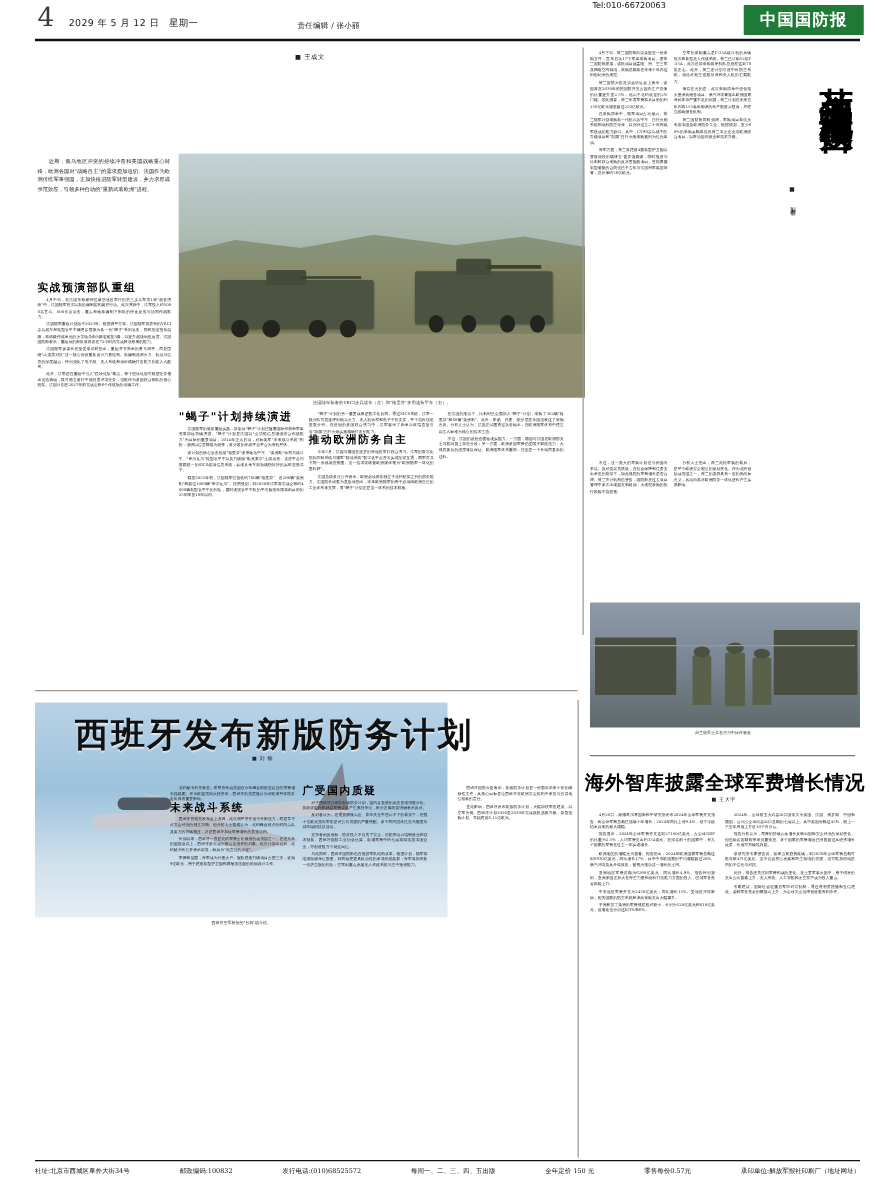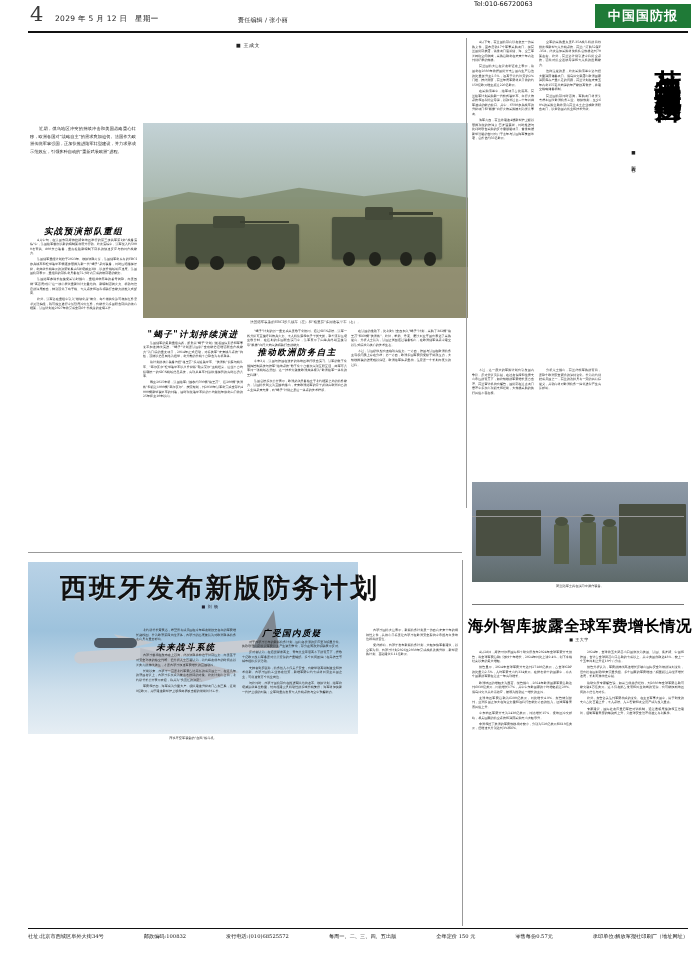--- a/index.html
+++ b/index.html
@@ -93,24 +93,23 @@
     background:#3b4031; }
   .wheel { position:absolute; bottom:-16%; width:11%; height:34%;
     background:#22241d; border-radius:50%; }
   .cap1 {
     position:absolute; left:143px; top:320px; width:325px;
     font-size:3.4px; color:#333; text-align:center; letter-spacing:.1px;
     font-family:"DejaVu Serif","Liberation Serif",serif;
   }
 
   .sub-h {
-    font-size:8.5px; font-weight:bold; color:#000; text-align:center;
+    font-size:8.5px; font-weight:bold; color:#000; 
     letter-spacing:1.4px; margin:3px 0 4px;
     font-family:"DejaVu Sans","Liberation Sans",sans-serif;
-    font-style:italic;
   }
 
   .a1c1 { position:absolute; left:30px; top:226px; width:107px; }
   .a1c2 { position:absolute; left:143px; top:329px; width:100px; }
   .a1c3 { position:absolute; left:247px; top:329px; width:100px; }
   .a1c4 { position:absolute; left:351px; top:329px; width:100px; }
 
   
   .a2 { position:absolute; left:472px; top:38px; width:216px; height:470px; }
   .a2-vtitle {

